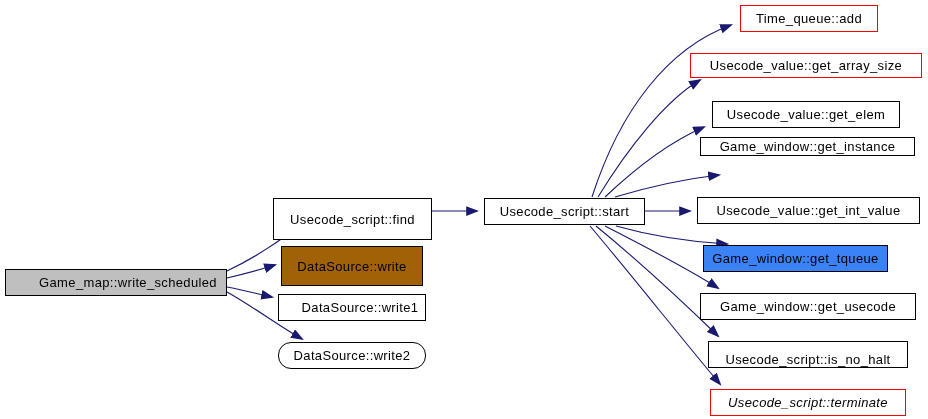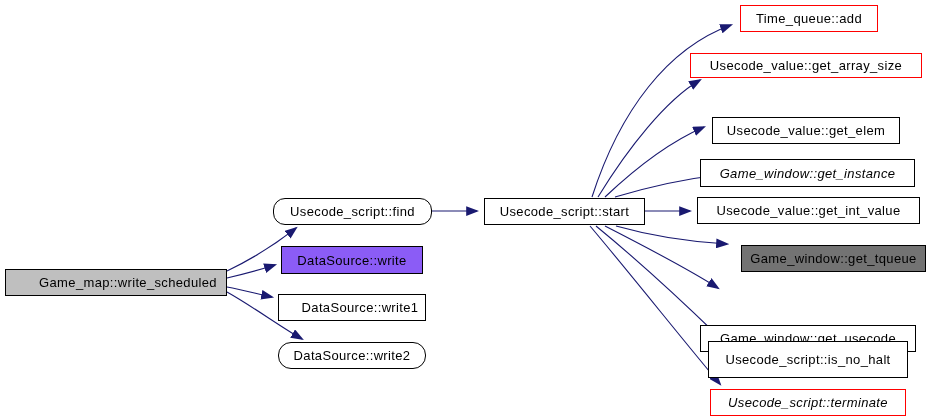--- a/index.html
+++ b/index.html
@@ -42,56 +42,56 @@
       <path d="M645,211 L690,211" class="edge" stroke="#191970" marker-end="url(#arrowhead)"></path>
       <path d="M616,226 C655,237 692,242 727,244" class="edge" stroke="#191970" marker-end="url(#arrowhead)"></path>
       <path d="M605,226 C648,248 685,267 718,288" class="edge" stroke="#191970" marker-end="url(#arrowhead)"></path>
       <path d="M596,226 C640,262 684,303 718,336" class="edge" stroke="#191970" marker-end="url(#arrowhead)"></path>
       <path d="M590,226 C634,278 686,344 720,384" class="edge" stroke="#191970" marker-end="url(#arrowhead)"></path>
     </svg>
   <div id="node-layer">
       <div class="node" style="left: 5px; top: 269px; width: 222px; height: 27px; border-color: rgb(0, 0, 0); background: rgb(191, 191, 191); padding-left: 24px;">
         <span class="node-label">Game_map::write_scheduled</span>
       </div>
-      <div class="node" style="left: 273px; top: 198px; width: 159px; height: 27px; border-color: rgb(0, 0, 0); background: rgb(255, 255, 255); border-radius: 12px;">
+      <div class="node" style="left: 273px; top: 198px; width: 159px; height: 42px; border-color: rgb(0, 0, 0); background: rgb(255, 255, 255);">
         <span class="node-label">Usecode_script::find</span>
       </div>
-      <div class="node" style="left: 281px; top: 246px; width: 142px; height: 28px; border-color: rgb(0, 0, 0); background: #8b5cf6;">
+      <div class="node" style="left: 281px; top: 246px; width: 142px; height: 40px; border-color: rgb(0, 0, 0); background: #a16207;">
         <span class="node-label">DataSource::write</span>
       </div>
       <div class="node" style="left: 278px; top: 294px; width: 148px; height: 27px; border-color: rgb(0, 0, 0); background: rgb(255, 255, 255); padding-left: 16px;">
         <span class="node-label">DataSource::write1</span>
       </div>
       <div class="node" style="left: 278px; top: 342px; width: 148px; height: 27px; border-color: rgb(0, 0, 0); background: rgb(255, 255, 255); border-radius: 13px;">
         <span class="node-label">DataSource::write2</span>
       </div>
       <div class="node" style="left: 484px; top: 198px; width: 161px; height: 27px; border-color: rgb(0, 0, 0); background: rgb(255, 255, 255); align-items: center;">
         <span class="node-label">Usecode_script::start</span>
       </div>
       <div class="node" style="left: 740px; top: 5px; width: 138px; height: 27px; border-color: rgb(255, 0, 0); background: rgb(255, 255, 255);">
         <span class="node-label">Time_queue::add</span>
       </div>
       <div class="node" style="left: 690px; top: 53px; width: 232px; height: 25px; border-color: rgb(255, 0, 0); background: rgb(255, 255, 255);">
         <span class="node-label">Usecode_value::get_array_size</span>
       </div>
-      <div class="node" style="left: 712px; top: 101px; width: 188px; height: 27px; border-color: rgb(0, 0, 0); background: rgb(255, 255, 255); margin-top: 16px;">
+      <div class="node" style="left: 712px; top: 101px; width: 188px; height: 27px; border-color: rgb(0, 0, 0); background: rgb(255, 255, 255);">
         <span class="node-label">Usecode_value::get_elem</span>
       </div>
-      <div class="node" style="left: 700px; top: 159px; width: 215px; height: 28px; border-color: rgb(0, 0, 0); background: rgb(255, 255, 255); font-style: italic;">
+      <div class="node" style="left: 700px; top: 137px; width: 215px; height: 19px; border-color: rgb(0, 0, 0); background: rgb(255, 255, 255);">
         <span class="node-label">Game_window::get_instance</span>
       </div>
       <div class="node" style="left: 697px; top: 197px; width: 223px; height: 27px; border-color: rgb(0, 0, 0); background: rgb(255, 255, 255); align-items: center;">
         <span class="node-label">Usecode_value::get_int_value</span>
       </div>
-      <div class="node" style="left: 703px; top: 245px; width: 185px; height: 27px; border-color: rgb(0, 0, 0); background: #737373; margin-left: 38px;">
+      <div class="node" style="left: 703px; top: 245px; width: 185px; height: 27px; border-color: rgb(0, 0, 0); background: #3b82f6;">
         <span class="node-label">Game_window::get_tqueue</span>
       </div>
-      <div class="node" style="left: 700px; top: 293px; width: 216px; height: 27px; border-color: rgb(0, 0, 0); background: rgb(255, 255, 255); margin-top: 32px;">
+      <div class="node" style="left: 700px; top: 293px; width: 216px; height: 27px; border-color: rgb(0, 0, 0); background: rgb(255, 255, 255);">
         <span class="node-label">Game_window::get_usecode</span>
       </div>
-      <div class="node" style="left: 708px; top: 341px; width: 200px; height: 37px; border-color: rgb(0, 0, 0); background: rgb(255, 255, 255);">
+      <div class="node" style="left: 708px; top: 341px; width: 200px; height: 27px; border-color: rgb(0, 0, 0); background: rgb(255, 255, 255); align-items: flex-end;">
         <span class="node-label">Usecode_script::is_no_halt</span>
       </div>
       <div class="node" style="left: 710px; top: 389px; width: 196px; height: 27px; border-color: rgb(255, 0, 0); background: rgb(255, 255, 255); font-style: italic;">
         <span class="node-label">Usecode_script::terminate</span>
       </div>
     </div>
 </div>
 
 </body></html>

